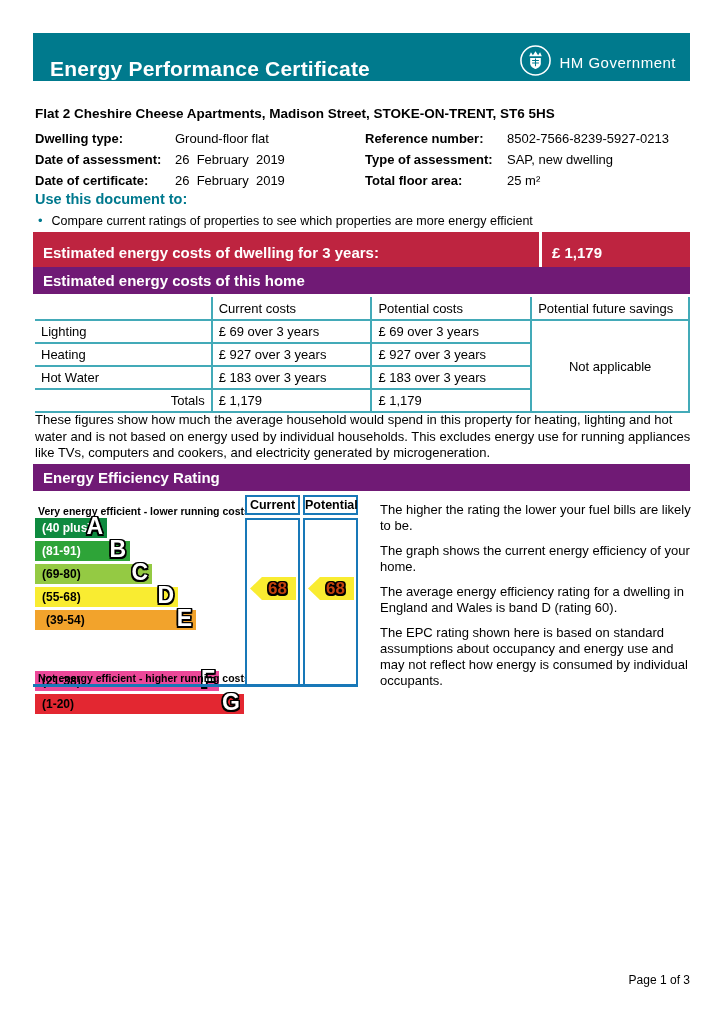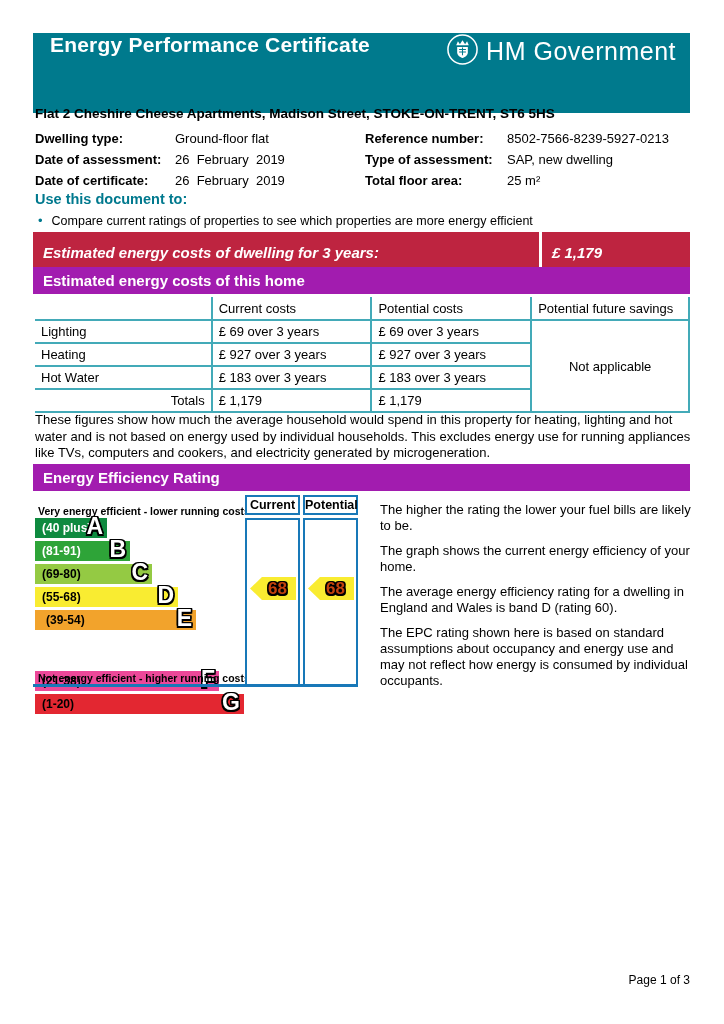--- a/index.html
+++ b/index.html
@@ -1,48 +1,48 @@
 <!DOCTYPE html>
 <html><head>
 <meta charset="utf-8">
 <style>
   * { margin:0; padding:0; box-sizing:border-box; }
   html,body { width:724px; height:1024px; background:#ffffff; }
   body { font-family:"Liberation Sans","DejaVu Sans",sans-serif; color:#000; position:relative; }
   .page { position:absolute; left:0; top:0; width:724px; height:1024px; background:#fff; overflow:hidden; }
 
   
-  .header-band { position:absolute; left:33px; top:33px; width:657px; height:80px; background:#007A8D;
-                 display:flex; align-items:flex-start; justify-content:space-between; padding:0 14px 0 17px; }
+  .header-band { position:absolute; left:33px; top:33px; width:657px; height:48px; background:#007A8D;
+                 display:flex; align-items:flex-end; justify-content:space-between; padding:0 14px 0 17px; }
   .header-title { color:#fff; font-size:21px; font-weight:bold; letter-spacing:0.2px; }
   .gov-logo { display:flex; align-items:center; gap:7px; }
-  .gov-logo-text { color:#fff; font-size:25px; font-weight:normal; letter-spacing:0.5px; }
+  .gov-logo-text { color:#fff; font-size:15px; font-weight:normal; letter-spacing:0.5px; }
 
   
   .address { position:absolute; left:35px; top:106px; font-size:13.5px; font-weight:bold; }
   .details { position:absolute; left:35px; top:128px; width:656px; display:grid;
              grid-template-columns:140px 190px 142px 184px; font-size:13px; line-height:21px; }
   .details .lbl { font-weight:bold; }
   .details .val { white-space:pre-wrap; }
 
   
   .use-heading { position:absolute; left:35px; top:191px; color:#00798E; font-size:14.5px; font-weight:bold; }
   .bullet-row { position:absolute; left:38px; top:213px; font-size:12.5px; display:flex; gap:9px; align-items:baseline; }
   .bullet-dot { color:#00798E; font-size:13px; }
 
   
-  .cost-banner { position:absolute; left:33px; top:232px; width:657px; height:40px; display:flex;font-style:italic; }
+  .cost-banner { position:absolute; left:33px; top:232px; width:657px; height:40px; display:flex; }
   .cost-banner .cb-label { flex:1; background:#BE2440; color:#fff; font-size:15px; font-weight:bold;
                            display:flex; align-items:center; padding-left:10px; }
   .cost-banner .cb-gap { width:3px; background:#fff; }
   .cost-banner .cb-value { width:148px; background:#BE2440; color:#fff; font-size:15px; font-weight:bold;
                            display:flex; align-items:center; padding-left:10px; }
 
   
-  .section-band { position:absolute; left:33px; width:657px; height:27px; background:#a21caf; color:#fff;
+  .section-band { position:absolute; left:33px; width:657px; height:27px; background:#701a75; color:#fff;
                   font-size:15px; font-weight:bold; display:flex; align-items:center; padding-left:10px; }
   .band-costs { top:267px; }
   .band-eer { top:464px; }
 
   
   .costs-table { position:absolute; left:35px; top:297px; width:655px; border-collapse:collapse; font-size:13px; }
   .costs-table td, .costs-table th { padding:3px 6px; height:23px; text-align:left; font-weight:normal; vertical-align:middle; }
   .bL { border-left:2px solid #43AAB8; }
   .bR { border-right:2px solid #43AAB8; }
   .bB { border-bottom:2px solid #43AAB8; }

